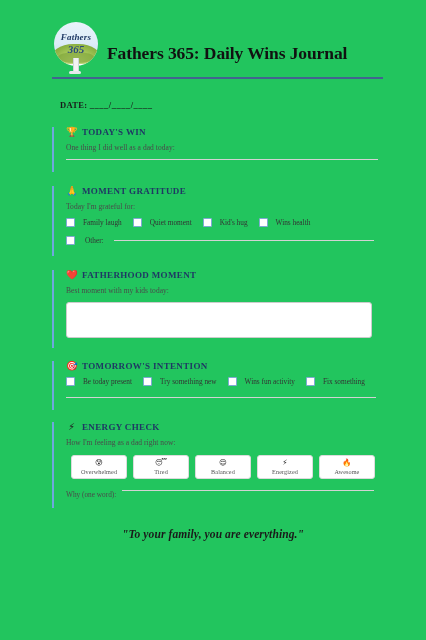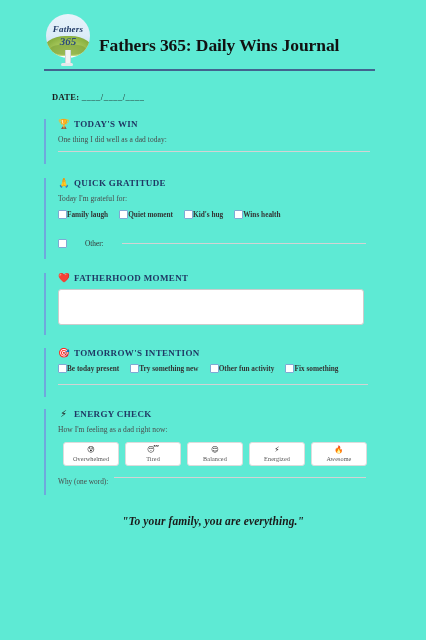--- a/index.html
+++ b/index.html
@@ -13,22 +13,22 @@
     overflow: hidden;
     font-family: "Liberation Serif", serif;
     color: #222222;
     -webkit-font-smoothing: antialiased;
   }
   .page {
     position: relative;
     width: 426px;
     height: 640px;
     box-sizing: border-box;
-    padding: 0;
-    background: #5eead4;
+    padding: 8px;
+    background: #22c55e;
   }
 
   
   .header {
     display: flex;
     align-items: center;
     padding: 14px 0 0 44px;
     gap: 9px;
   }
   .logo {
@@ -132,21 +132,21 @@
   
   .date-row {
     margin: 21px 0 0 52px;
     font-family: "Liberation Serif", serif;
     font-weight: bold;
     font-size: 8.5px;
     color: #1a1a1a;
     letter-spacing: 0.3px;
   }
   .date-row .blanks {
-    font-weight: normal;
+    font-weight: bold;
     letter-spacing: 0.5px;
     margin-top: 12px;
   }
 
   
   .section {
     position: relative;
     margin: 0 0 0 44px;
     padding: 0 0 0 12px;
     border-left: 2px solid #6fa8dc;
@@ -196,43 +196,42 @@
   
   .cb-row {
     display: flex;
     align-items: center;
     gap: 4px;
     flex-wrap: nowrap;
   }
   .cb-item {
     display: flex;
     align-items: center;
-    gap: 0;
+    gap: 8px;
     margin-right: 7px;
-    font-weight: bold;
   }
   .cb-box {
     width: 7px;
     height: 7px;
     border: 1px solid #7fa9d4;
     border-radius: 1px;
     background: #ffffff;
     flex: 0 0 auto;
   }
   .cb-label {
     font-family: "Liberation Serif", serif;
     font-size: 7.3px;
     color: #333333;
     white-space: nowrap;
   }
   .other-row {
     display: flex;
     align-items: center;
-    gap: 12px;
-    margin-top: 20px;
+    gap: 4px;
+    margin-top: 9px;
   }
   .other-label {
     font-family: "Liberation Serif", serif;
     font-size: 7.3px;
     color: #333333;
     margin-left: 6px;
   }
   .other-line {
     flex: 1 1 auto;
     height: 1px;
@@ -343,21 +342,21 @@
       <span class="sec-emoji">🏆</span>
       <span class="sec-title">TODAY'S WIN</span>
     </div>
     <div class="sec-prompt">One thing I did well as a dad today:</div>
     <div class="write-line"></div>
   </div>
 
   <div class="section sec-gratitude">
     <div class="sec-head">
       <span class="sec-emoji">🙏</span>
-      <span class="sec-title">QUICK GRATITUDE</span>
+      <span class="sec-title">MOMENT GRATITUDE</span>
     </div>
     <div class="sec-prompt">Today I'm grateful for:</div>
     <div class="cb-row">
       <label class="cb-item">
         <span class="cb-box"></span>
         <span class="cb-label">Family laugh</span>
       </label>
       <label class="cb-item">
         <span class="cb-box"></span>
         <span class="cb-label">Quiet moment</span>
@@ -376,40 +375,41 @@
       <span class="other-label">Other:</span>
       <span class="other-line"></span>
     </div>
   </div>
 
   <div class="section sec-moment">
     <div class="sec-head">
       <span class="sec-emoji">❤️</span>
       <span class="sec-title">FATHERHOOD MOMENT</span>
     </div>
+    <div class="sec-prompt">Best moment with my kids today:</div>
     <div class="text-box"></div>
   </div>
 
   <div class="section sec-intention">
     <div class="sec-head">
       <span class="sec-emoji">🎯</span>
       <span class="sec-title">TOMORROW'S INTENTION</span>
     </div>
     <div class="cb-row">
       <label class="cb-item">
         <span class="cb-box"></span>
         <span class="cb-label">Be today present</span>
       </label>
       <label class="cb-item">
         <span class="cb-box"></span>
         <span class="cb-label">Try something new</span>
       </label>
       <label class="cb-item">
         <span class="cb-box"></span>
-        <span class="cb-label">Other fun activity</span>
+        <span class="cb-label">Wins fun activity</span>
       </label>
       <label class="cb-item">
         <span class="cb-box"></span>
         <span class="cb-label">Fix something</span>
       </label>
     </div>
     <div style="height:11px"></div>
     <div class="write-line short"></div>
   </div>
 

